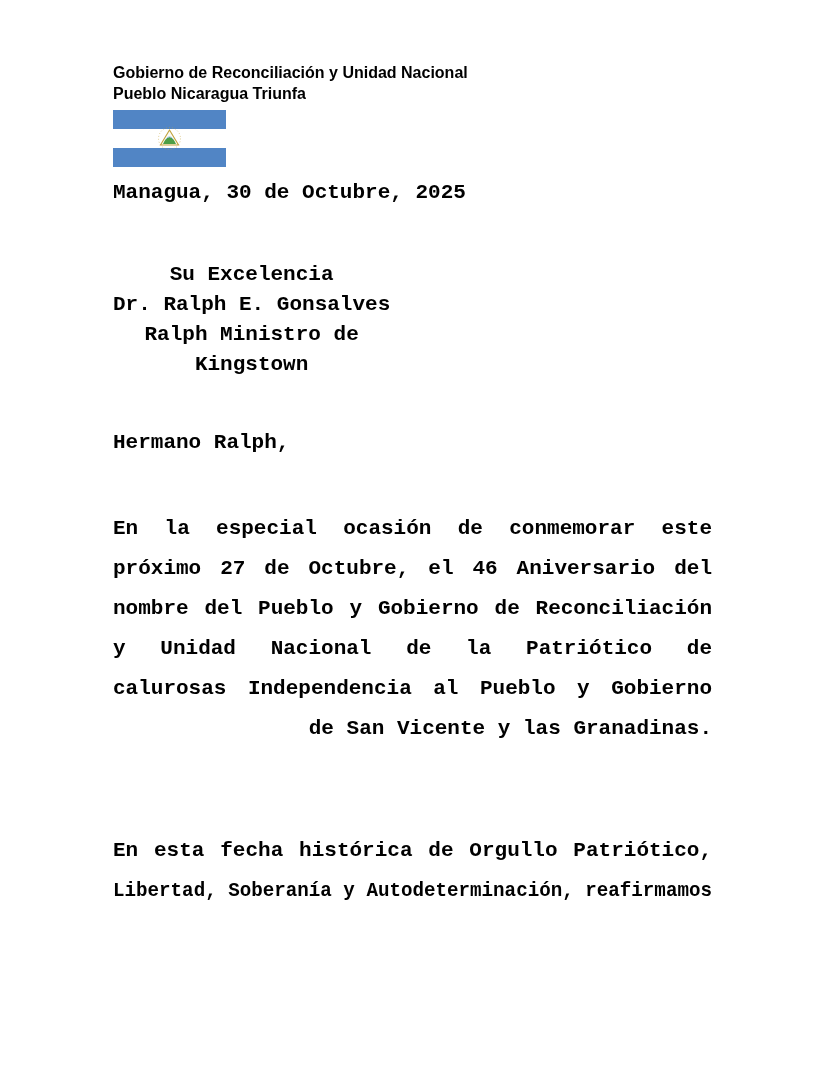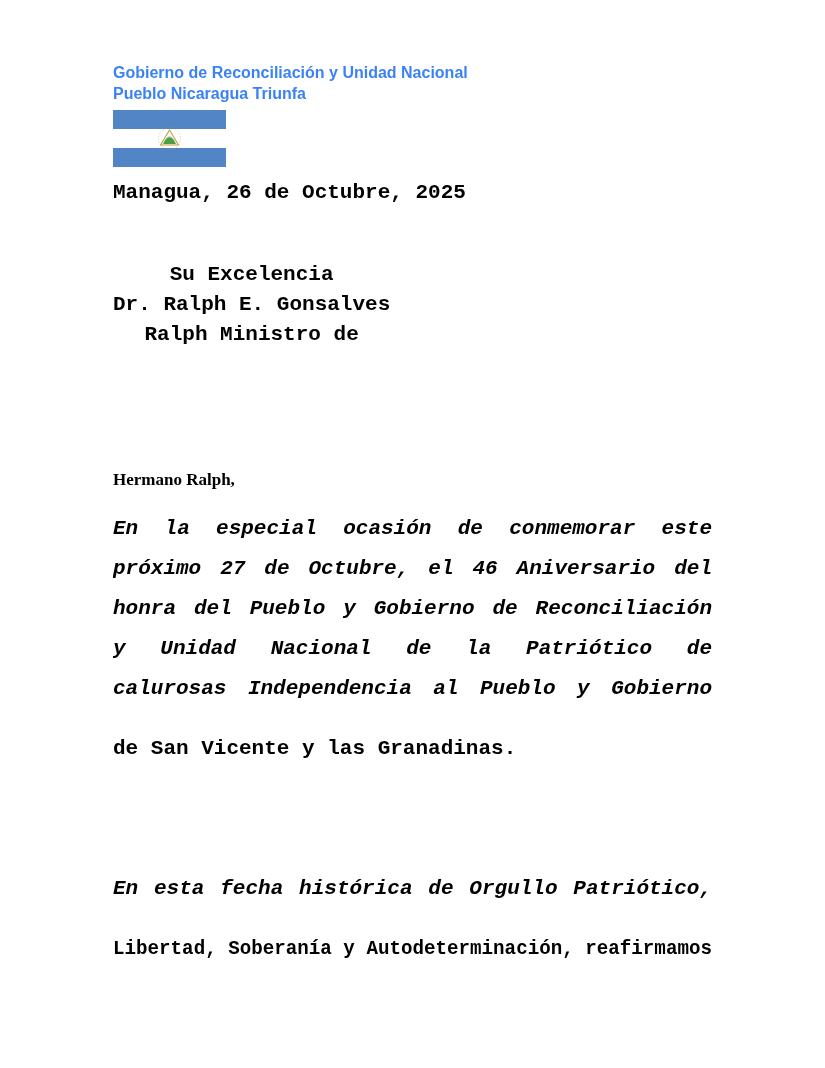--- a/index.html
+++ b/index.html
@@ -13,43 +13,43 @@
   }
   .abs { position: absolute; left: 113px; }
 
   
   .letterhead {
     top: 62px;
     font-family: "Liberation Sans", sans-serif;
     font-weight: bold;
     font-size: 16px;
     line-height: 21px;
-    color: #3b82f6;
+    color: #000000;
   }
 
   .flagbox { top: 110px; width: 113px; height: 57px; }
 
   
   .mono {
     font-family: "Liberation Mono", "DejaVu Sans Mono", monospace;
     font-weight: bold;
     color: #000;
   }
   .dateline { top: 181px; font-size: 21px; line-height: 24px; white-space: nowrap; }
   .recipient { top: 260px; font-size: 21px; line-height: 30px; text-align: center; }
   .recipient div { height: 30px; white-space: nowrap; }
-  .salutation { top: 468px; font-size: 17px; line-height: 24px; white-space: nowrap; font-family: Liberation Serif, serif; }
+  .salutation { top: 431px; font-size: 21px; line-height: 24px; white-space: nowrap; }
 
   .bodypara { width: 599px; font-size: 21px; }
   .para1 { top: 509px; }
-  .para2 { top: 869px; }
+  .para2 { top: 831px; }
   .bline { height: 40px; line-height: 40px; overflow: hidden; }
-  .jline { text-align: justify; font-style: italic; }
+  .jline { text-align: justify; }
   .jline::after { content: ""; display: inline-block; width: 100%; }
-  .lastline { text-align: left; white-space: nowrap; margin-top: 20px; }
+  .lastline { text-align: right; white-space: nowrap; }
   .condensed-inner {
     display: inline-block;
     white-space: nowrap;
     transform: scaleX(0.914);
     transform-origin: 0 50%;
   }
 </style>
 </head>
 <body>
 
@@ -67,34 +67,35 @@
       <rect x="0" y="38" width="113" height="19" fill="#5185c5"></rect>
       <g>
         <circle cx="56.5" cy="28.5" r="11" fill="none" stroke="#c2a23c" stroke-width="0.8" stroke-dasharray="1,2" opacity="0.7"></circle>
         <path d="M56.5 20 L65.5 35 L47.5 35 Z" fill="#fbfbf4" stroke="#c2a23c" stroke-width="1.1"></path>
         <path d="M50 34 Q53 27 56.5 27 Q60 27 63 34 Z" fill="#4d9e45"></path>
         <path d="M53 29 Q56.5 24.5 60 29" fill="none" stroke="#9cc3e5" stroke-width="1"></path>
       </g>
     </svg>
   </div>
 
-  <div class="abs mono dateline">Managua, 26 de Octubre, 2025</div>
+  <div class="abs mono dateline">Managua, 30 de Octubre, 2025</div>
 
   <div class="abs mono recipient">
     <div>Su Excelencia</div>
     <div>Dr. Ralph E. Gonsalves</div>
     <div>Ralph Ministro de</div>
+    <div>Kingstown</div>
   </div>
 
   <div class="abs mono salutation">Hermano Ralph,</div>
 
   <div class="abs mono bodypara para1">
     <div class="bline jline">En la especial ocasión de conmemorar este</div>
     <div class="bline jline">próximo 27 de Octubre, el 46 Aniversario del</div>
-    <div class="bline jline">honra del Pueblo y Gobierno de Reconciliación</div>
+    <div class="bline jline">nombre del Pueblo y Gobierno de Reconciliación</div>
     <div class="bline jline">y Unidad Nacional de la Patriótico de Nicaragua,</div>
     <div class="bline jline">calurosas Independencia al Pueblo y Gobierno</div>
     <div class="bline lastline">de San Vicente y las Granadinas.</div>
   </div>
 
   <div class="abs mono bodypara para2">
     <div class="bline jline">En esta fecha histórica de Orgullo Patriótico,</div>
     <div class="bline lastline"><span class="condensed-inner">Libertad, Soberanía y Autodeterminación, reafirmamos</span></div>
   </div>
 

